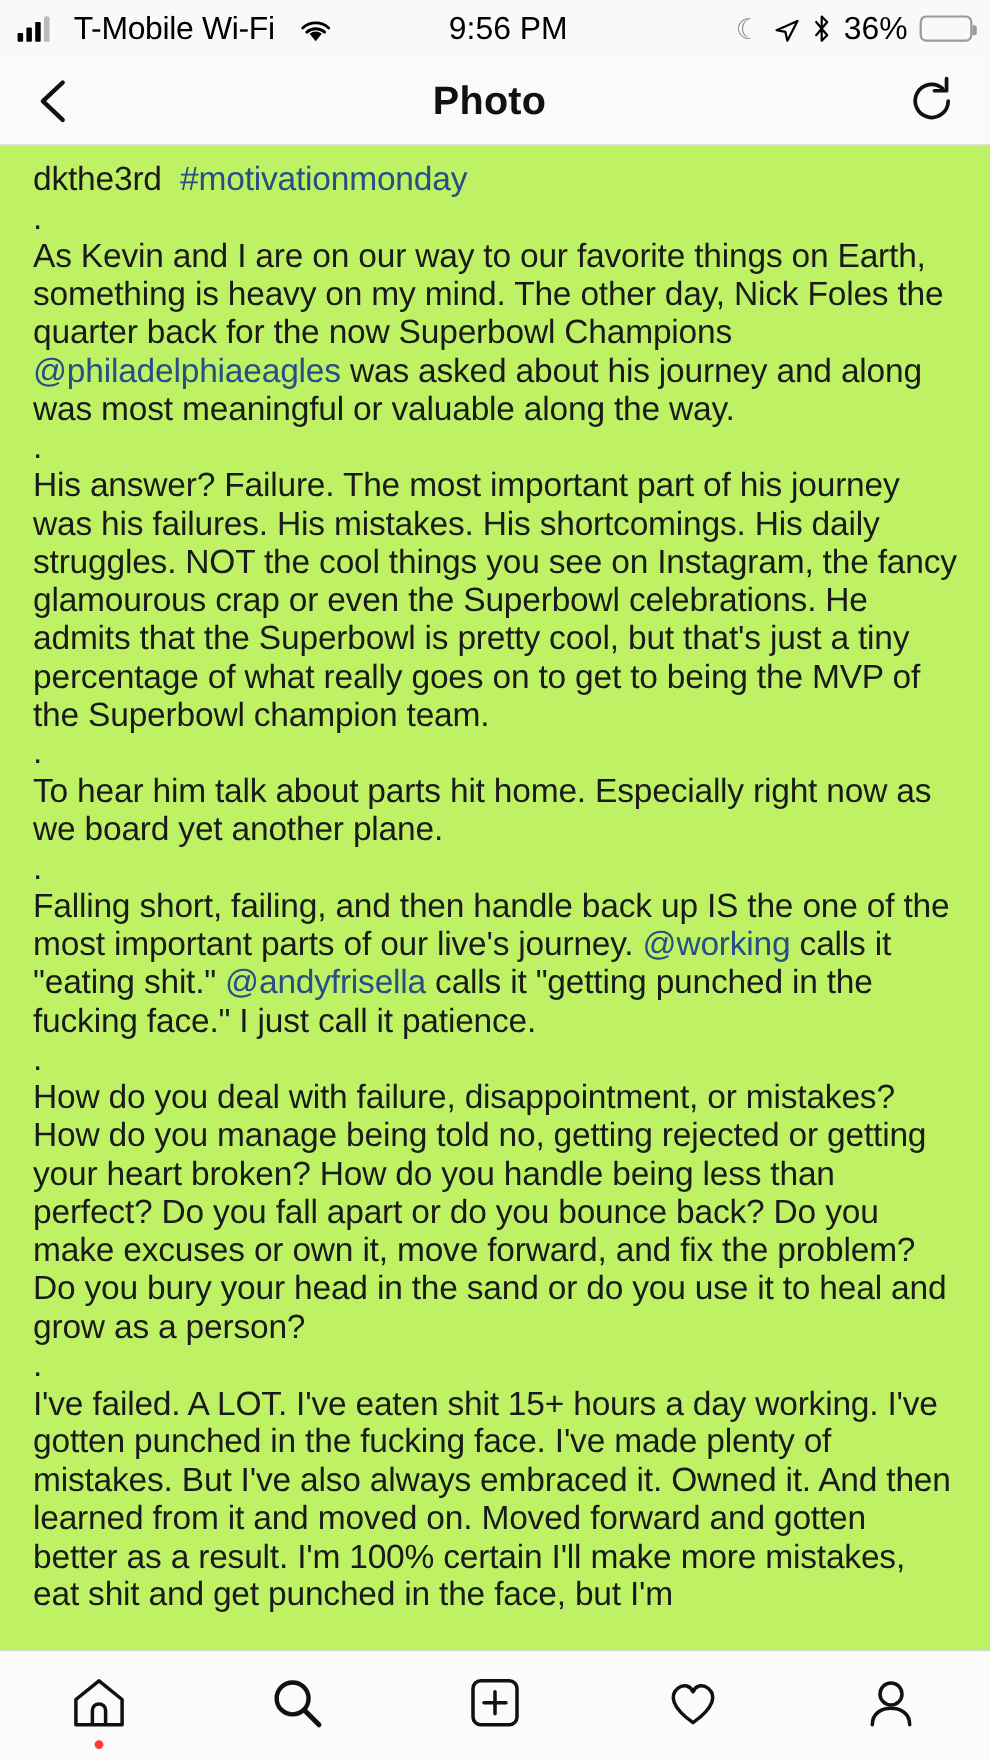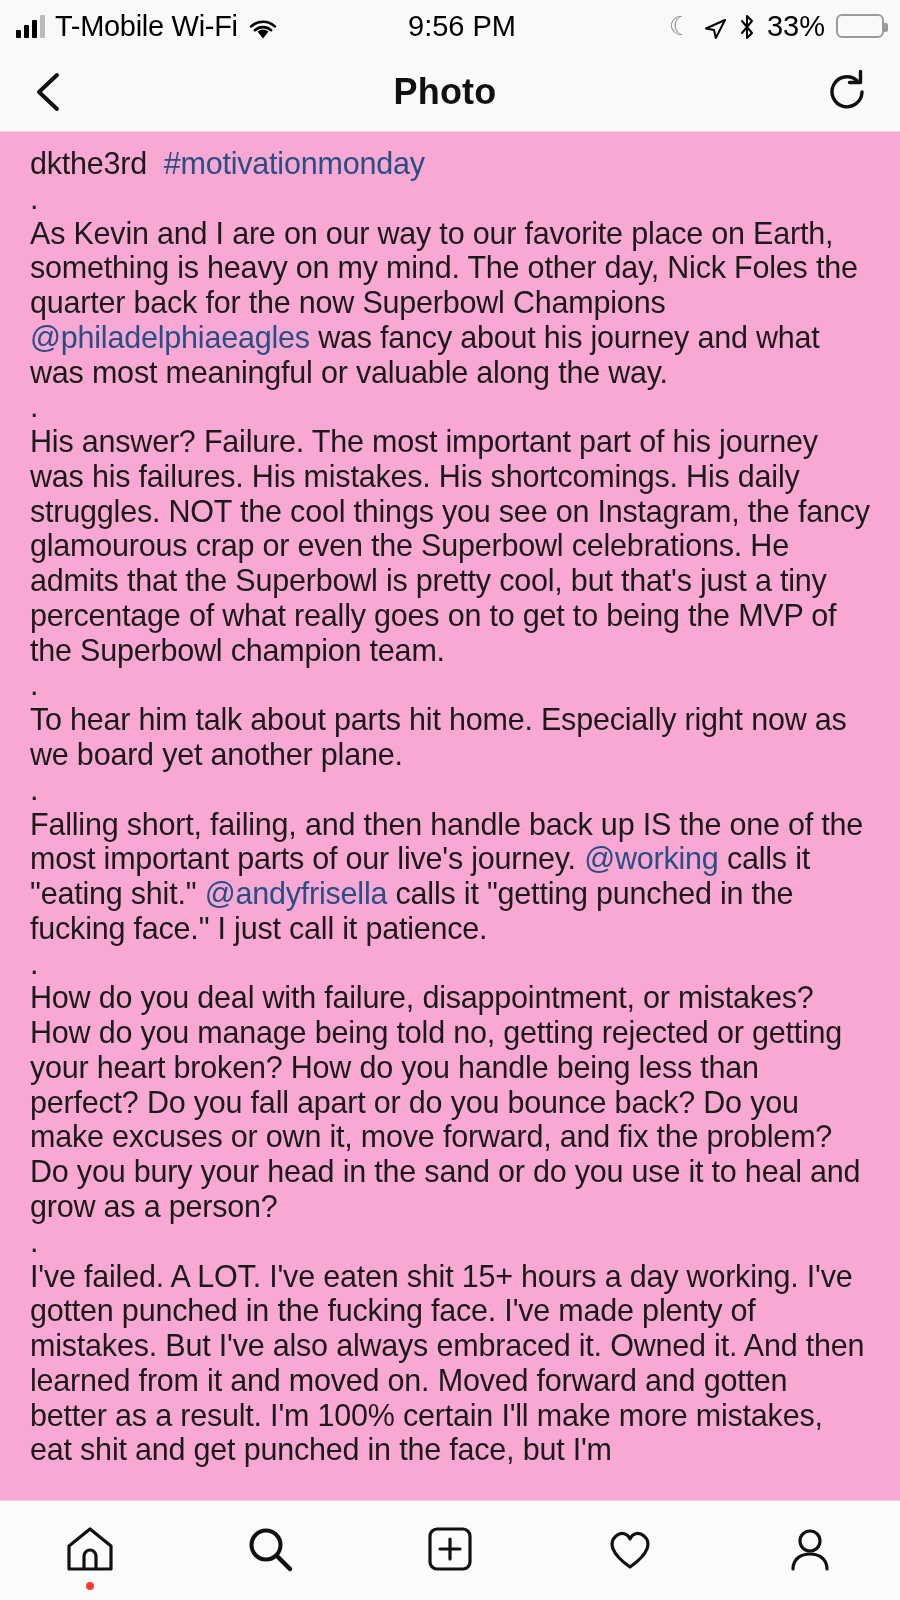--- a/index.html
+++ b/index.html
@@ -27,21 +27,21 @@
     align-items: center;
     padding: 0 16px;
     font-size: 30px;
     color: #000;
     position: relative;
     flex: none;
   }
   .status-left {
     display: flex;
     align-items: center;
-    gap: 10px;
+    gap: 22px;
     flex: 1;
   }
   .signal-bars {
     display: flex;
     align-items: flex-end;
     gap: 3px;
     height: 24px;
   }
   .signal-bars i {
     display: block;
@@ -115,21 +115,21 @@
     letter-spacing: 0.2px;
   }
   .back-chevron { width: 36px; height: 44px; }
   .refresh-icon { width: 46px; height: 46px; }
 
   
   .caption-scroll {
     flex: 1;
     overflow: hidden;
     padding: 14px 30px 0 30px;
-    background: #f9a8d4;
+    background: #bef264;
   }
   .caption {
     font-size: 30.5px;
     line-height: 1.14;
     color: #1a1a1a;
     letter-spacing: -0.2px;
   }
   .para { margin-bottom: 0; }
   .dot-line { display: block; }
   .username { color: #1a1a1a; }
@@ -190,21 +190,21 @@
       <span class="loc-icon">
         <svg width="24" height="24" viewBox="0 0 24 24">
           <path d="M22 3 L3 11.5 L11 13 L12.8 21 Z" fill="none" stroke="#000" stroke-width="2" stroke-linejoin="round"></path>
         </svg>
       </span>
       <span class="bt-icon">
         <svg width="18" height="26" viewBox="0 0 18 26">
           <path d="M4 7 L14 19 L9 24 L9 2 L14 7 L4 19" fill="none" stroke="#000" stroke-width="2" stroke-linejoin="round" stroke-linecap="round"></path>
         </svg>
       </span>
-      <span class="batt-pct">33%</span>
+      <span class="batt-pct">36%</span>
       <span class="batt-shell">
         <span class="batt-fill" id="batt-fill" style="width: 21%; background: rgb(255, 204, 0);"></span>
       </span>
     </div>
   </div>
 
   <div class="nav-bar">
     <div class="back-chevron">
       <svg width="36" height="44" viewBox="0 0 36 44">
         <path d="M27 5 L9 22 L27 39" fill="none" stroke="#111" stroke-width="4" stroke-linecap="round" stroke-linejoin="round"></path>
@@ -220,21 +220,21 @@
   </div>
 
   <div class="caption-scroll">
     <div class="caption">
       <div>
         <span class="username">dkthe3rd</span>
         <span>&nbsp;</span><span class="hashtag">#motivationmonday</span>
       </div>
       <div id="caption-body">
           <div class="dot-line">.</div>
-          <div class="para"><span>As Kevin and I are on our way to our favorite place on Earth, something is heavy on my mind. The other day, Nick Foles the quarter back for the now Superbowl Champions </span><span class="mention">@philadelphiaeagles</span><span> was fancy about his journey and what was most meaningful or valuable along the way.</span></div>
+          <div class="para"><span>As Kevin and I are on our way to our favorite things on Earth, something is heavy on my mind. The other day, Nick Foles the quarter back for the now Superbowl Champions </span><span class="mention">@philadelphiaeagles</span><span> was asked about his journey and along was most meaningful or valuable along the way.</span></div>
           <div class="dot-line">.</div>
           <div class="para"><span>His answer? Failure. The most important part of his journey was his failures. His mistakes. His shortcomings. His daily struggles. NOT the cool things you see on Instagram, the fancy glamourous crap or even the Superbowl celebrations. He admits that the Superbowl is pretty cool, but that's just a tiny percentage of what really goes on to get to being the MVP of the Superbowl champion team.</span></div>
           <div class="dot-line">.</div>
           <div class="para"><span>To hear him talk about parts hit home. Especially right now as we board yet another plane.</span></div>
           <div class="dot-line">.</div>
           <div class="para"><span>Falling short, failing, and then handle back up IS the one of the most important parts of our live's journey. </span><span class="mention">@working</span><span> calls it "eating shit." </span><span class="mention">@andyfrisella</span><span> calls it "getting punched in the fucking face." I just call it patience.</span></div>
           <div class="dot-line">.</div>
           <div class="para"><span>How do you deal with failure, disappointment, or mistakes? How do you manage being told no, getting rejected or getting your heart broken? How do you handle being less than perfect? Do you fall apart or do you bounce back?  Do you make excuses or own it, move forward, and fix the problem? Do you bury your head in the sand or do you use it to heal and grow as a person?</span></div>
           <div class="dot-line">.</div>
           <div class="para"><span>I've failed. A LOT. I've eaten shit 15+ hours a day working. I've gotten punched in the fucking face. I've made plenty of mistakes. But I've also always embraced it. Owned it. And then learned from it and moved on. Moved forward and gotten better as a result. I'm 100% certain I'll make more mistakes, eat shit and get punched in the face, but I'm</span></div>

